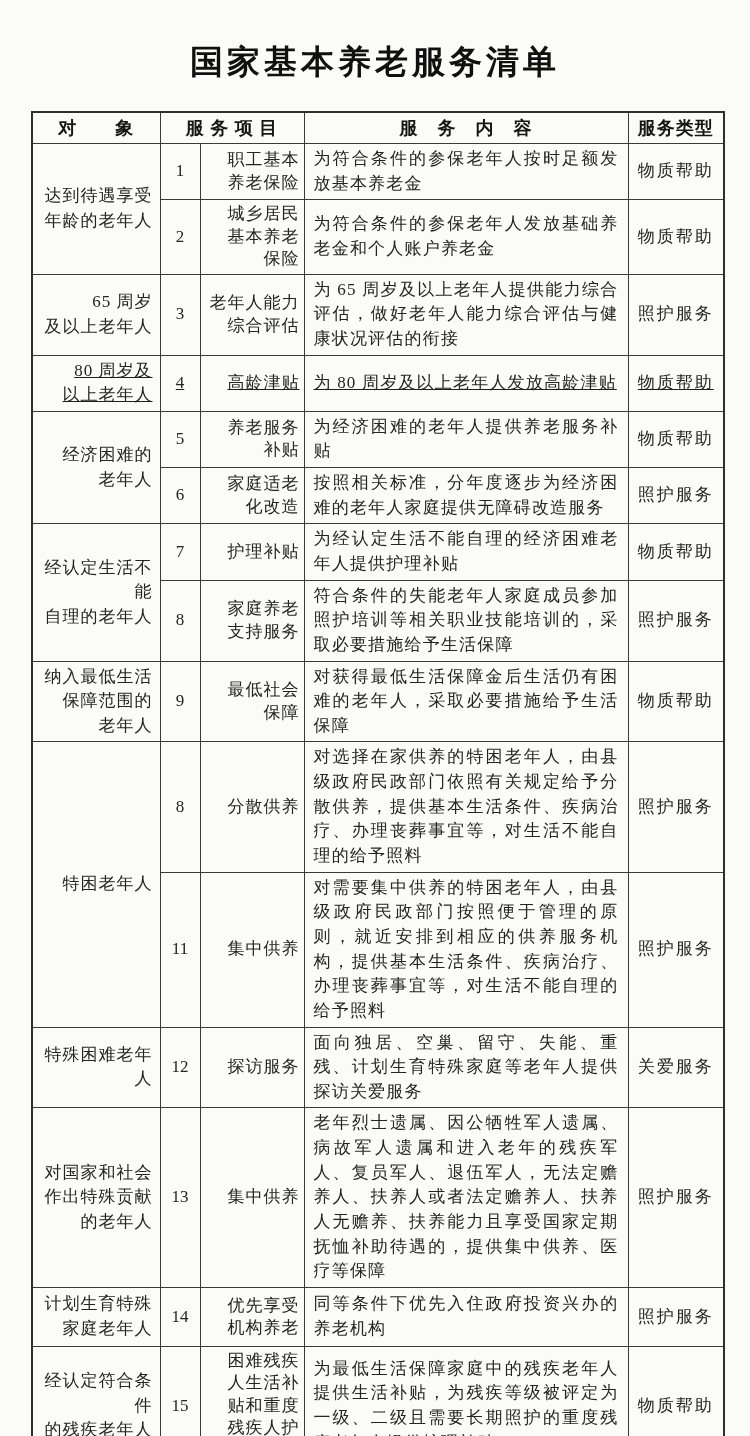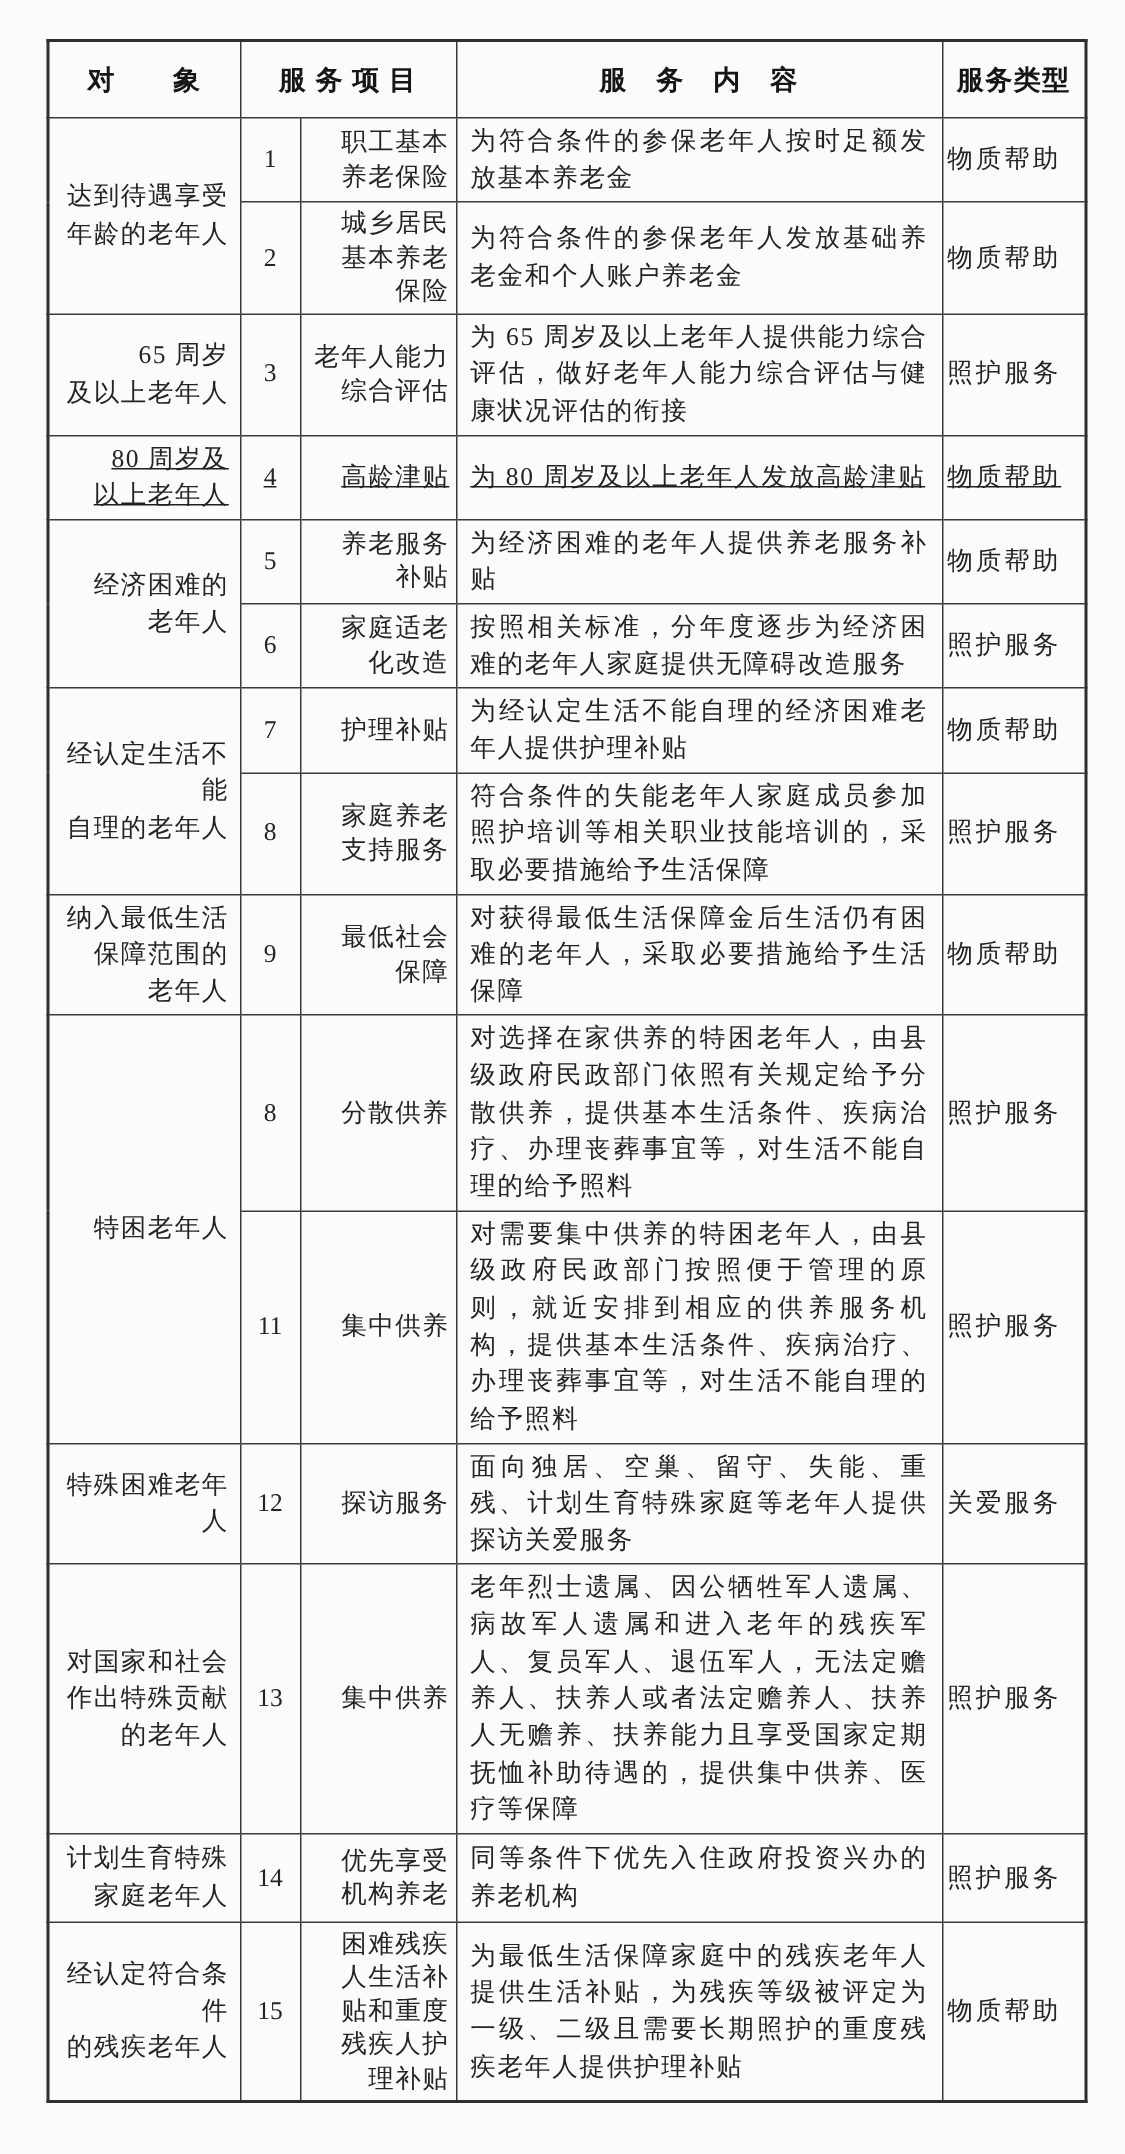--- a/index.html
+++ b/index.html
@@ -31,21 +31,21 @@
     padding:3px 7px;
     vertical-align:middle;
     color:#242424;
   }
   .svc th{
     font-weight:bold;
     font-size:18px;
     text-align:center;
     letter-spacing:1px;
     height:30px;
-    padding:10px 4px;
+    padding:0 4px;
     white-space:pre;
     color:#161616;
   }
   col.c-obj{width:128px;}
   col.c-num{width:40px;}
   col.c-item{width:104px;}
   col.c-content{width:324px;}
   col.c-type{width:96px;}
   td.obj{
     text-align:right;
@@ -59,30 +59,32 @@
     line-height:1.32;
     letter-spacing:1px;
     padding:3px 4px;
   }
   td.content{
     text-align:justify;
     letter-spacing:1.2px;
     padding:3px 9px;
   }
   td.type{
+    text-align:center;
     letter-spacing:2px;
     white-space:nowrap;
     padding:3px 3px;
   }
 </style>
 </head>
 <body>
 
 <div class="page">
 
+  <h1 class="page-title">国家基本养老服务清单</h1>
 
   <table class="svc">
     <colgroup>
       <col class="c-obj">
         <col class="c-num">
         <col class="c-item">
         <col class="c-content">
         <col class="c-type">
     </colgroup>
     <thead>

